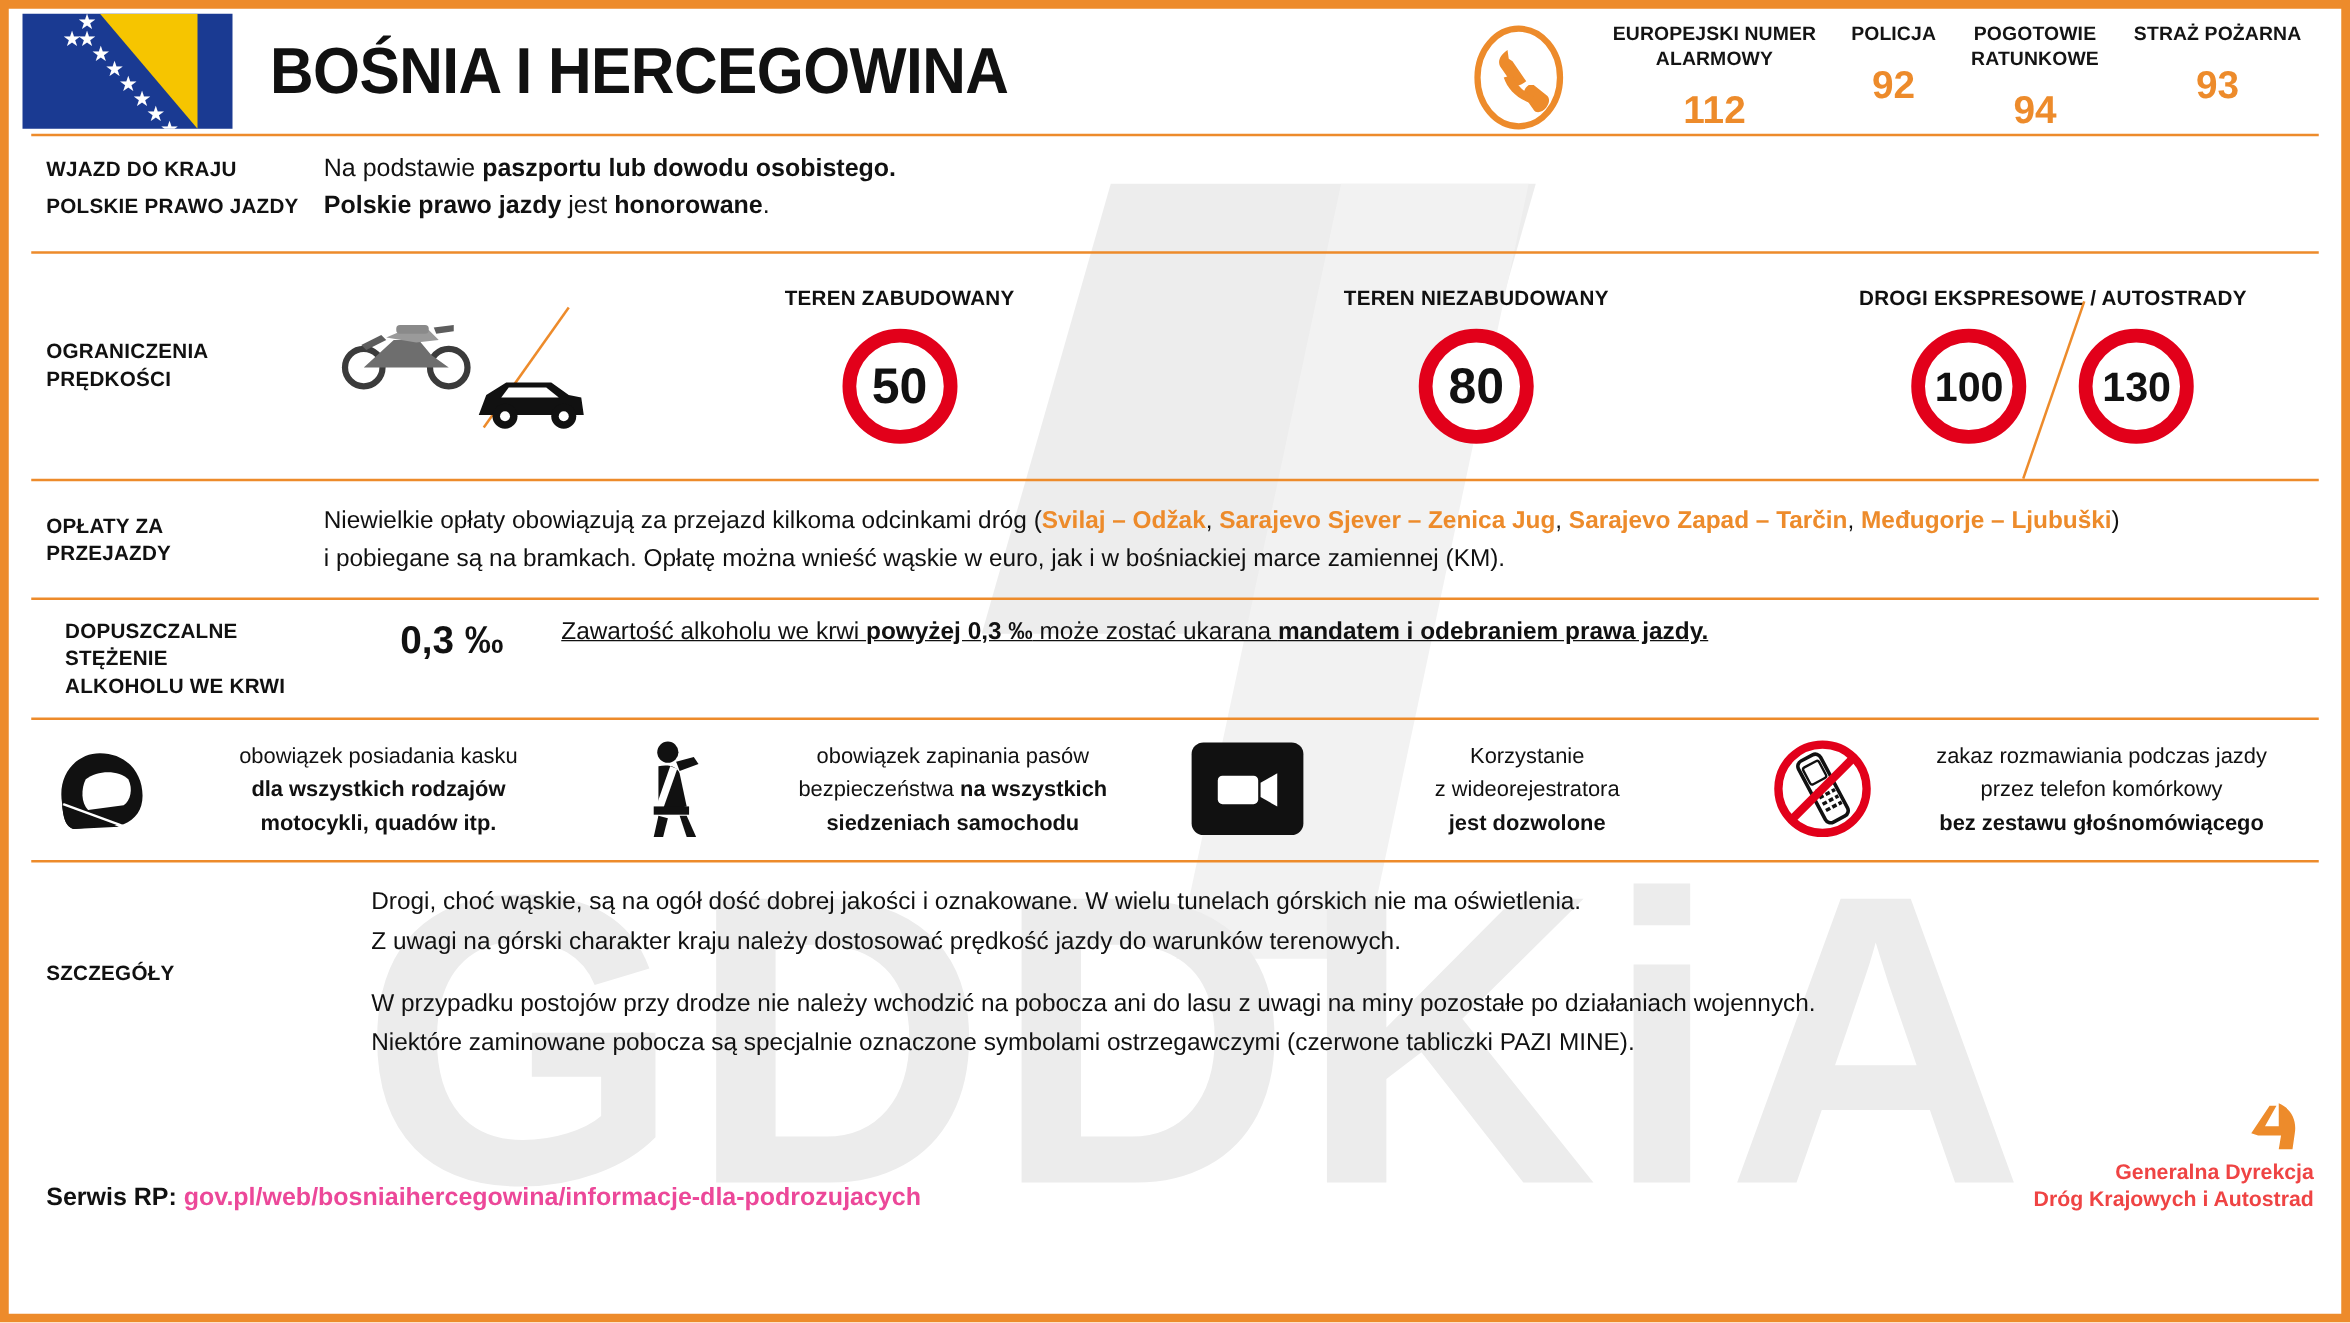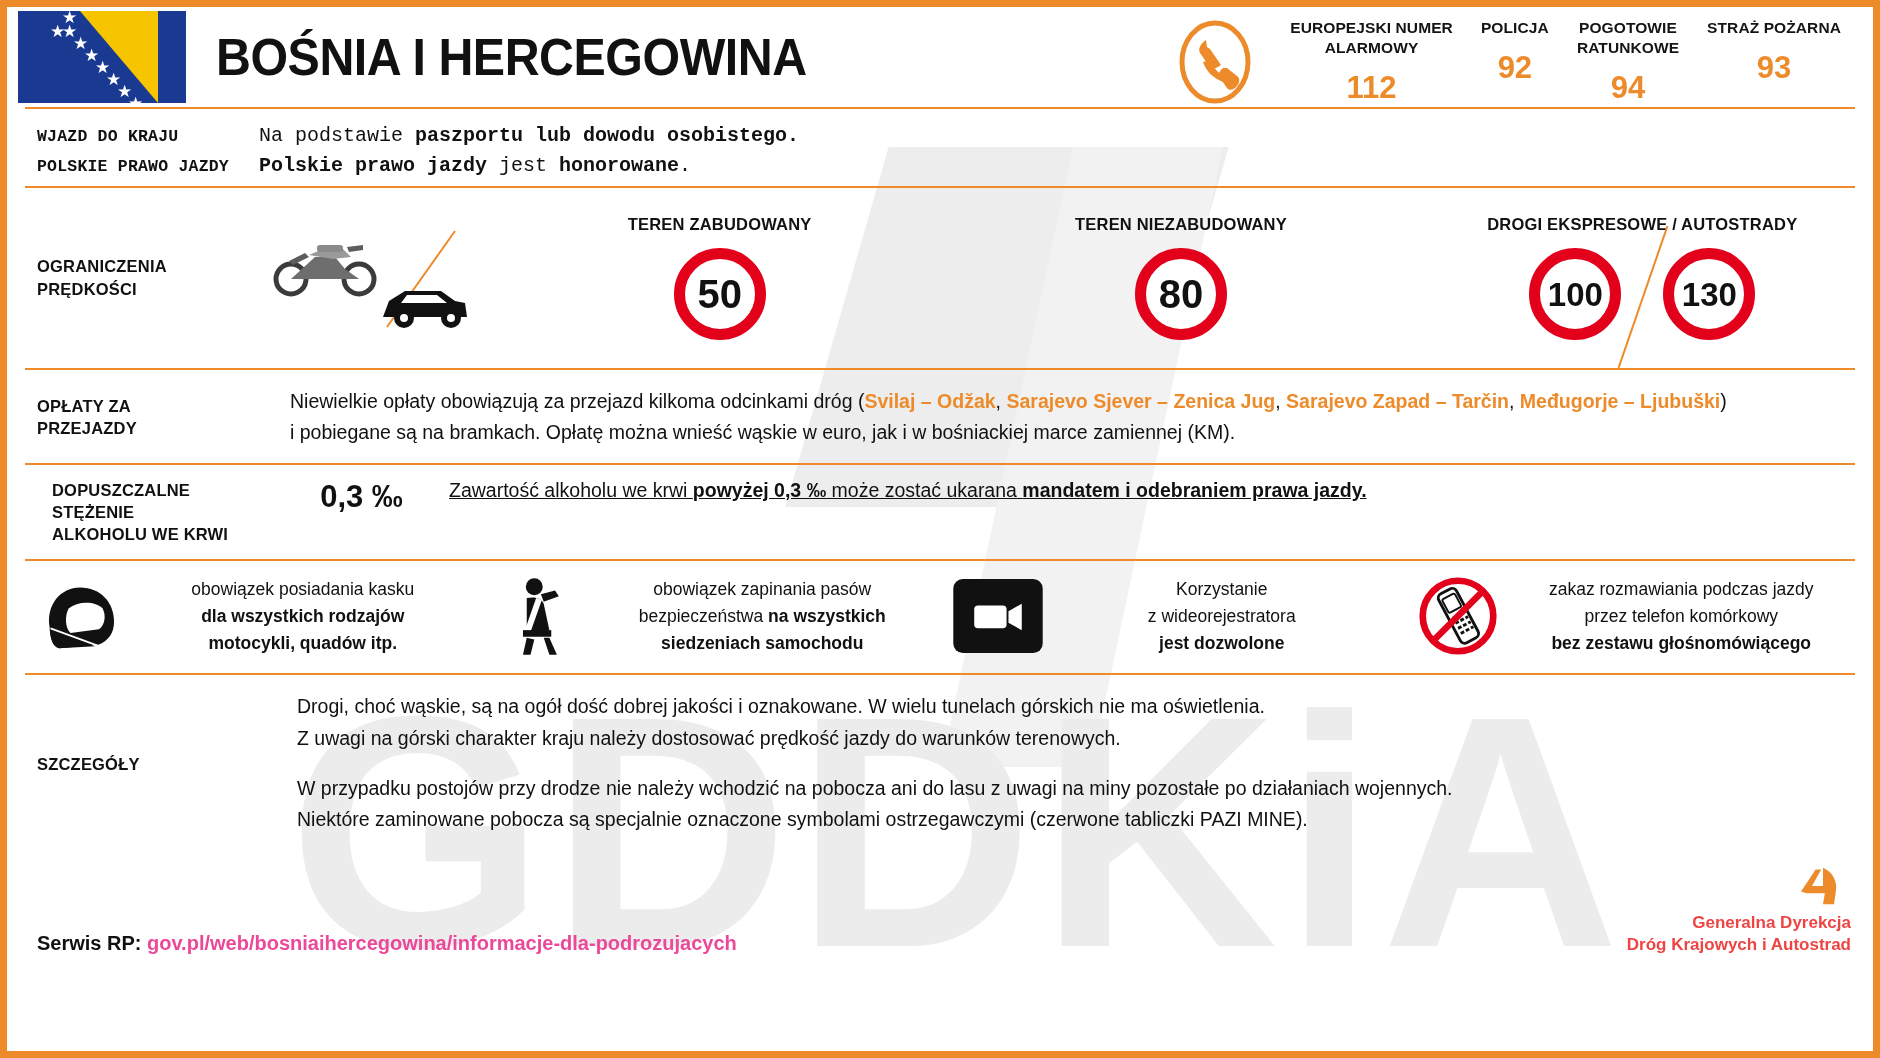--- a/index.html
+++ b/index.html
@@ -114,21 +114,21 @@
 
   
   .rule { height: 2px; background: #ED8B2B; margin: 0 18px; position: relative; z-index: 2; }
   .rowlabel {
     font-size: 16.5px; font-weight: 700; color: #111;
     line-height: 1.35; letter-spacing: 0.2px;
     white-space: pre-line;
   }
 
   
-  #entry { position: relative; z-index: 2; padding: 9px 0 1px 0; font-family: Liberation Mono, monospace; }
+  #entry { position: relative; z-index: 2; padding: 9px 0 18px 0; }
   .entry-line { display: flex; align-items: baseline; margin: 6px 0; }
   .entry-line .rowlabel { width: 252px; padding-left: 30px; flex: 0 0 auto; }
   .entry-text { font-size: 20px; color: #111; }
   .entry-text b { font-weight: 700; }
 
   
   #speed { position: relative; z-index: 2; height: 180px; display: flex; align-items: center; }
   #speed .rowlabel { width: 252px; padding-left: 30px; flex: 0 0 auto; }
   #speed-vehicles { width: 230px; position: relative; height: 110px; flex: 0 0 auto; }
   .speed-block { flex: 1 1 0; text-align: center; position: relative; }
@@ -148,21 +148,21 @@
   .slash-sep {
     width: 42px; height: 92px; position: relative;
   }
   .slash-sep::after {
     content: ""; position: absolute; left: 50%; top: -26px;
     width: 2px; height: 150px; background: #ED8B2B;
     transform: rotate(19deg); transform-origin: center;
   }
 
   
-  #tolls { position: relative; z-index: 2; display: flex; align-items: center; padding: 16px 0 14px 0; gap: 31px; }
+  #tolls { position: relative; z-index: 2; display: flex; align-items: center; padding: 16px 0 14px 0; }
   #tolls .rowlabel { width: 252px; padding-left: 30px; flex: 0 0 auto; }
   .toll-text { font-size: 19.5px; color: #111; line-height: 1.62; }
   .toll-route { color: #ED8B2B; font-weight: 700; }
 
   
   #alcohol { position: relative; z-index: 2; display: flex; align-items: flex-start; padding: 14px 0 14px 15px; }
   #alcohol .rowlabel { width: 252px; padding-left: 30px; flex: 0 0 auto; }
   #bac-value { font-size: 31px; font-weight: 700; color: #111; width: 175px; text-align: center; flex: 0 0 auto; }
   .alc-text { font-size: 19.5px; color: #111; text-decoration: underline; }
   .alc-text b { font-weight: 700; }

